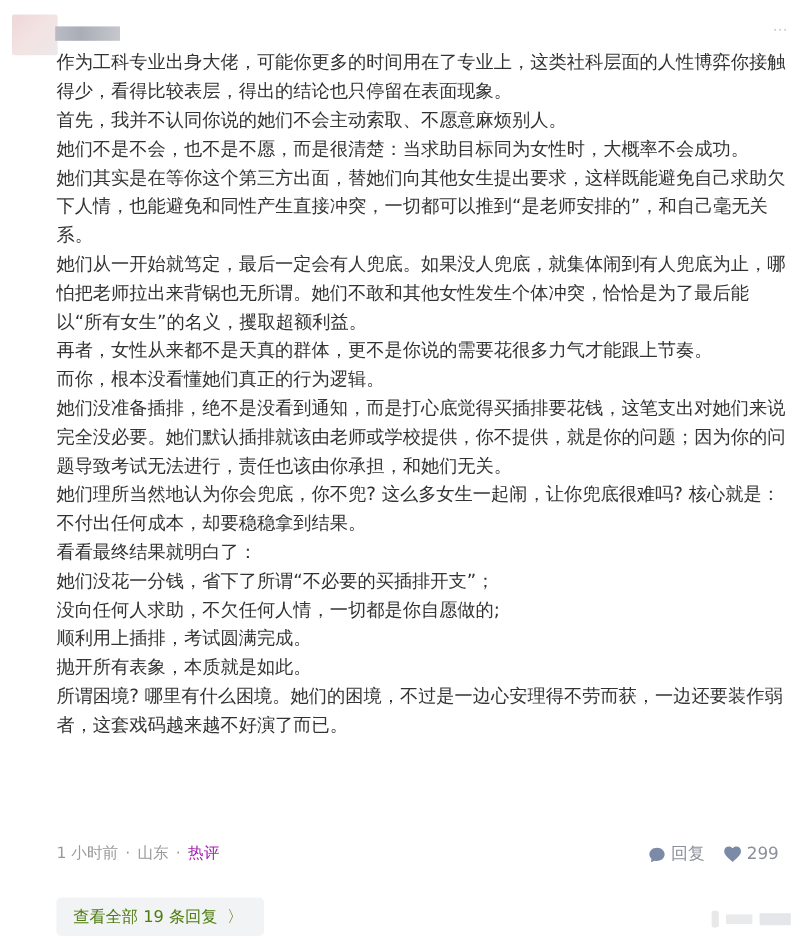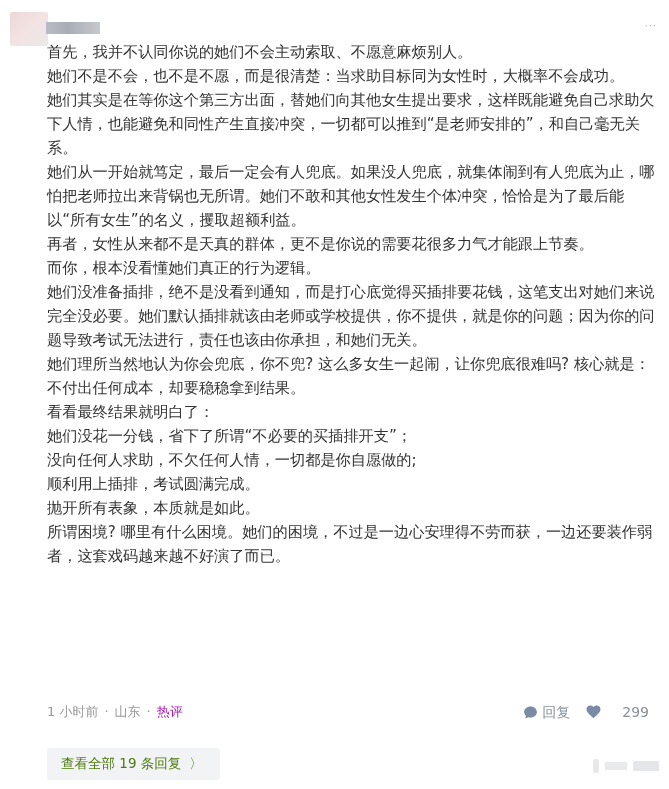--- a/index.html
+++ b/index.html
@@ -72,21 +72,21 @@
       align-items: center;
       font-size: 14px;
       color: #8a8f99;
       line-height: 20px;
     }
     .action {
       display: flex;
       align-items: center;
       cursor: pointer;
     }
-    .action + .action { margin-left: 16px; gap: 17px; }
+    .action + .action { margin-left: 16px; }
     .action svg { margin-right: 4px; }
     .view-replies {
       position: absolute;
       left: 47px;
       top: 748px;
       width: 173px;
       height: 32px;
       background: #f2f3f5;
       border-radius: 4px;
       font-size: 13.5px;
@@ -113,20 +113,21 @@
     .watermark .wm-c { width: 26px; height: 10px; background: #e5e6e9; }
   </style>
 </head>
 <body>
 
 <div class="avatar"></div>
 <div class="username"></div>
 <div class="more-icon">···</div>
 
 <div class="content">
+  <p>作为工科专业出身大佬，可能你更多的时间用在了专业上，这类社科层面的人性博弈你接触得少，看得比较表层，得出的结论也只停留在表面现象。</p>
   <p>首先，我并不认同你说的她们不会主动索取、不愿意麻烦别人。</p>
   <p>她们不是不会，也不是不愿，而是很清楚：当求助目标同为女性时，大概率不会成功。</p>
   <p>她们其实是在等你这个第三方出面，替她们向其他女生提出要求，这样既能避免自己求助欠下人情，也能避免和同性产生直接冲突，一切都可以推到“是老师安排的”，和自己毫无关系。</p>
   <p>她们从一开始就笃定，最后一定会有人兜底。如果没人兜底，就集体闹到有人兜底为止，哪怕把老师拉出来背锅也无所谓。她们不敢和其他女性发生个体冲突，恰恰是为了最后能以“所有女生”的名义，攫取超额利益。</p>
   <p>再者，女性从来都不是天真的群体，更不是你说的需要花很多力气才能跟上节奏。</p>
   <p>而你，根本没看懂她们真正的行为逻辑。</p>
   <p>她们没准备插排，绝不是没看到通知，而是打心底觉得买插排要花钱，这笔支出对她们来说完全没必要。她们默认插排就该由老师或学校提供，你不提供，就是你的问题；因为你的问题导致考试无法进行，责任也该由你承担，和她们无关。</p>
   <p>她们理所当然地认为你会兜底，你不兜? 这么多女生一起闹，让你兜底很难吗? 核心就是：不付出任何成本，却要稳稳拿到结果。</p>
   <p>看看最终结果就明白了：</p>
   <p>她们没花一分钱，省下了所谓“不必要的买插排开支”；</p>

